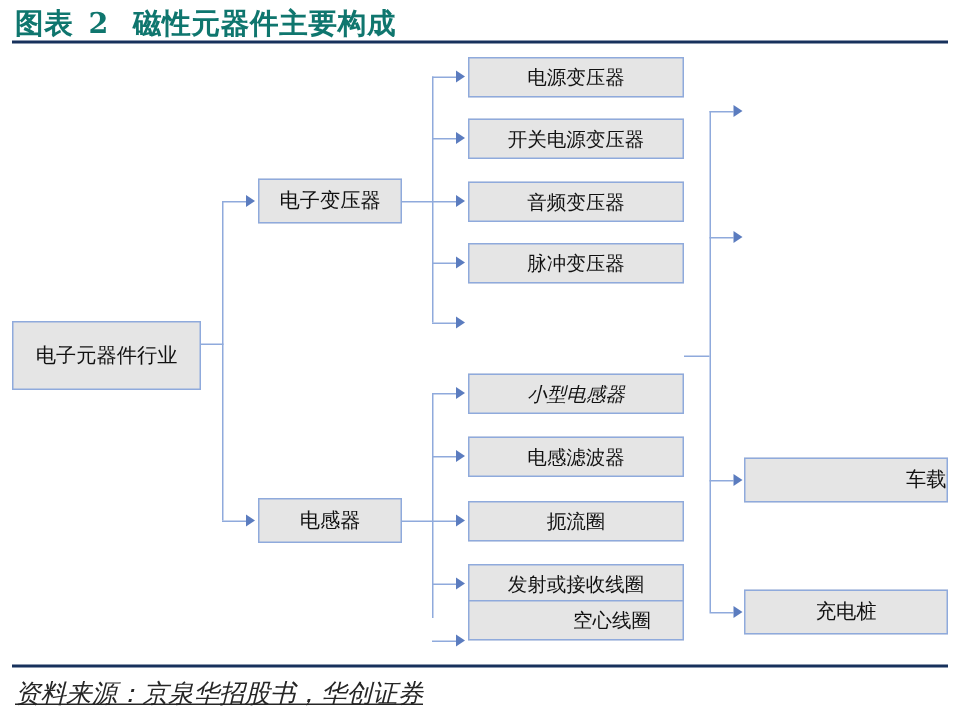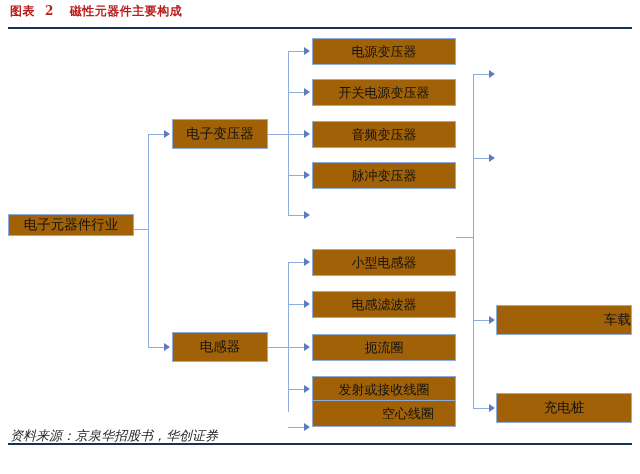--- a/index.html
+++ b/index.html
@@ -8,58 +8,59 @@
     background:#ffffff;
     font-family:"Liberation Sans","DejaVu Sans",sans-serif;
     overflow:hidden;
     position:relative;
   }
   #page{position:relative;width:640px;height:474px;}
 
   
   .title{
     position:absolute;left:10px;top:3px;
-    font-size:12px;font-weight:bold;color:#b91c1c;
+    font-size:19px;font-weight:bold;color:#0f766e;
     letter-spacing:0.5px;white-space:nowrap;
     font-family:"DejaVu Serif","Liberation Serif",serif;
   }
   .title .num{margin-left:10px;}
   .title .txt{margin-left:16px;}
   .rule-top{
     position:absolute;left:8px;top:27px;width:624px;height:2px;
     background:#17315c;
   }
   .rule-bottom{
     position:absolute;left:8px;top:443px;width:624px;height:2px;
     background:#17315c;
   }
   .source{
-    position:absolute;left:10px;top:427px;
-    font-size:13px;color:#262626;white-space:nowrap;
+    position:absolute;left:10px;top:451px;
+    font-size:17px;color:#262626;white-space:nowrap;
     font-family:"DejaVu Serif","Liberation Serif",serif;
     font-style:italic;
+    text-decoration:underline;
   }
   .watermark{
     position:absolute;left:492px;top:424px;
     font-size:11px;color:#d8d8d8;white-space:nowrap;
     letter-spacing:1px;
   }
 
   
   .node{
     position:absolute;box-sizing:border-box;
     border:1px solid #8faadc;
-    background:#a16207;
+    background:#e5e5e5;
     display:flex;align-items:center;justify-content:center;
     color:#111111;
     font-size:13px;
     white-space:nowrap;
     font-family:"DejaVu Sans","Liberation Sans",sans-serif;
   }
-  .node.root{left:8px;top:214px;width:126px;height:22px;font-size:13.5px;}
+  .node.root{left:8px;top:214px;width:126px;height:46px;font-size:13.5px;}
   .node.lvl2{left:172px;width:96px;height:30px;font-size:13.5px;}
   .node.lvl2.t{top:119px;}
   .node.lvl2.i{top:332px;}
   .node.lvl3{left:312px;width:144px;height:27px;}
   .node.app{left:496px;width:136px;height:30px;font-size:13.5px;}
 
   
   .ln{position:absolute;background:#8faadc;}
   .h{height:1px;}
   .v{width:1px;}
@@ -144,21 +145,21 @@
   <div class="node lvl3" style="top:79px;text-align:right;">
     <span>开关电源变压器</span>
   </div>
   <div class="node lvl3" style="top:162px;">
     <span>脉冲变压器</span>
   </div>
   <div class="node lvl3" style="top:121px;">
     <span>音频变压器</span>
   </div>
 
-  <div class="node lvl3" style="top:249px;">
+  <div class="node lvl3" style="top:249px;font-style:italic;">
     <span>小型电感器</span>
   </div>
   <div class="node lvl3" style="top:291px;">
     <span>电感滤波器</span>
   </div>
   <div class="node lvl3" style="top:334px;">
     <span>扼流圈</span>
   </div>
   <div class="node lvl3" style="top:376px;">
     <span>发射或接收线圈</span>

